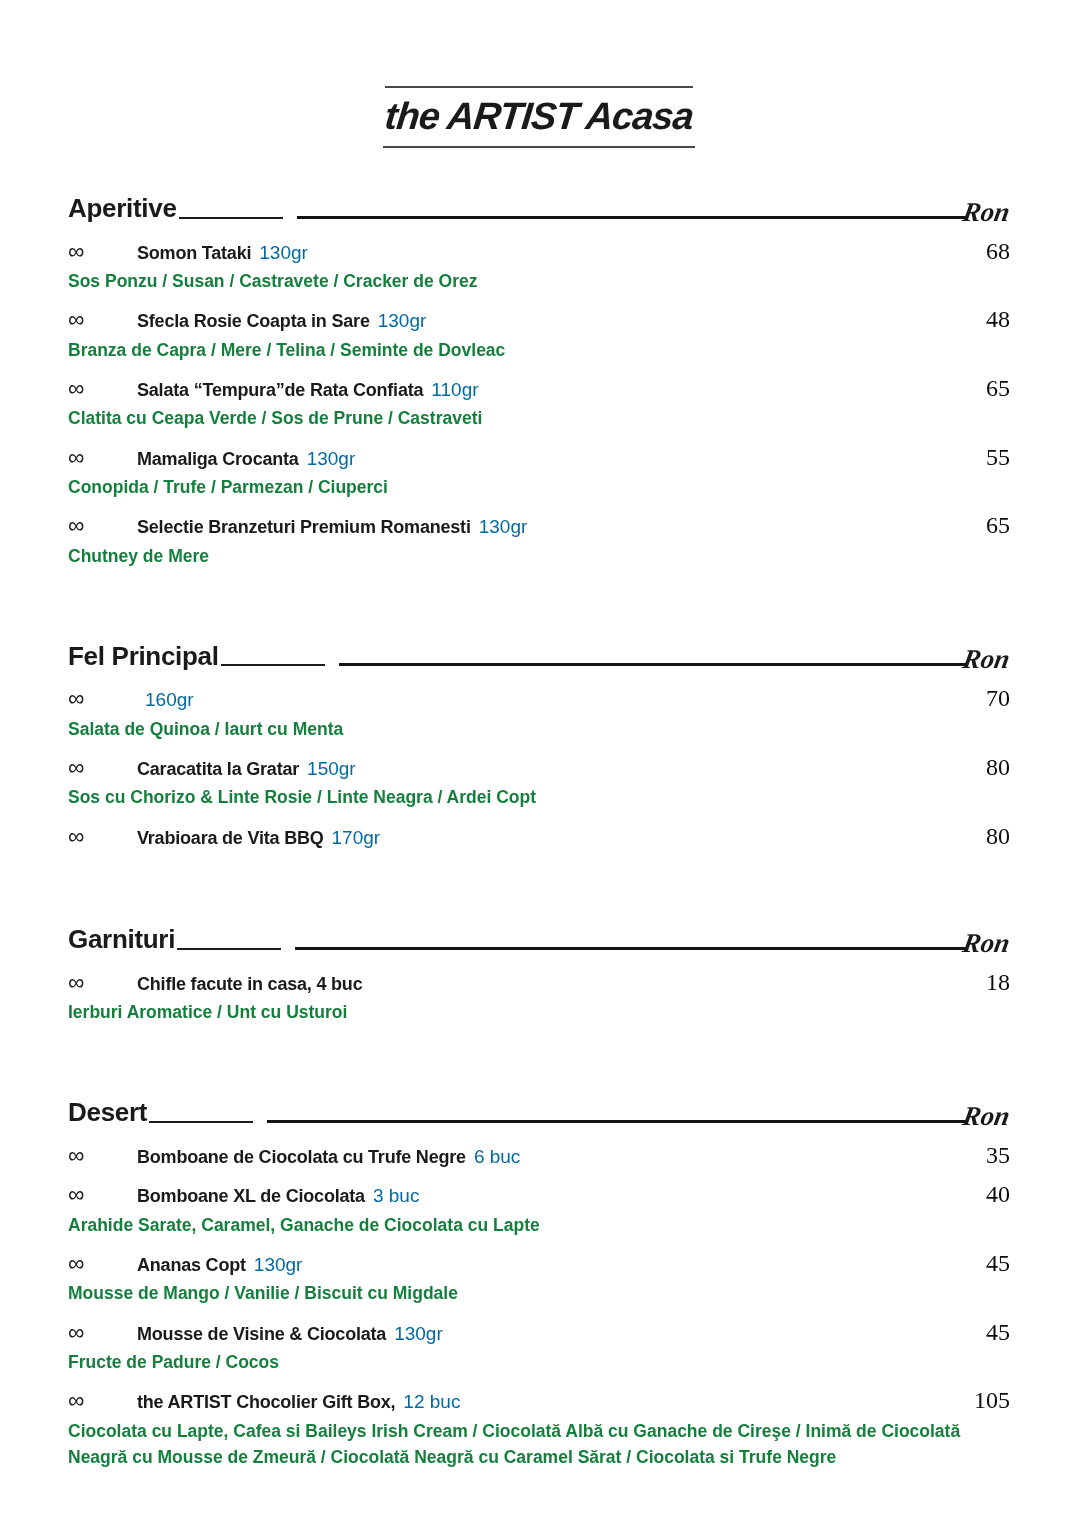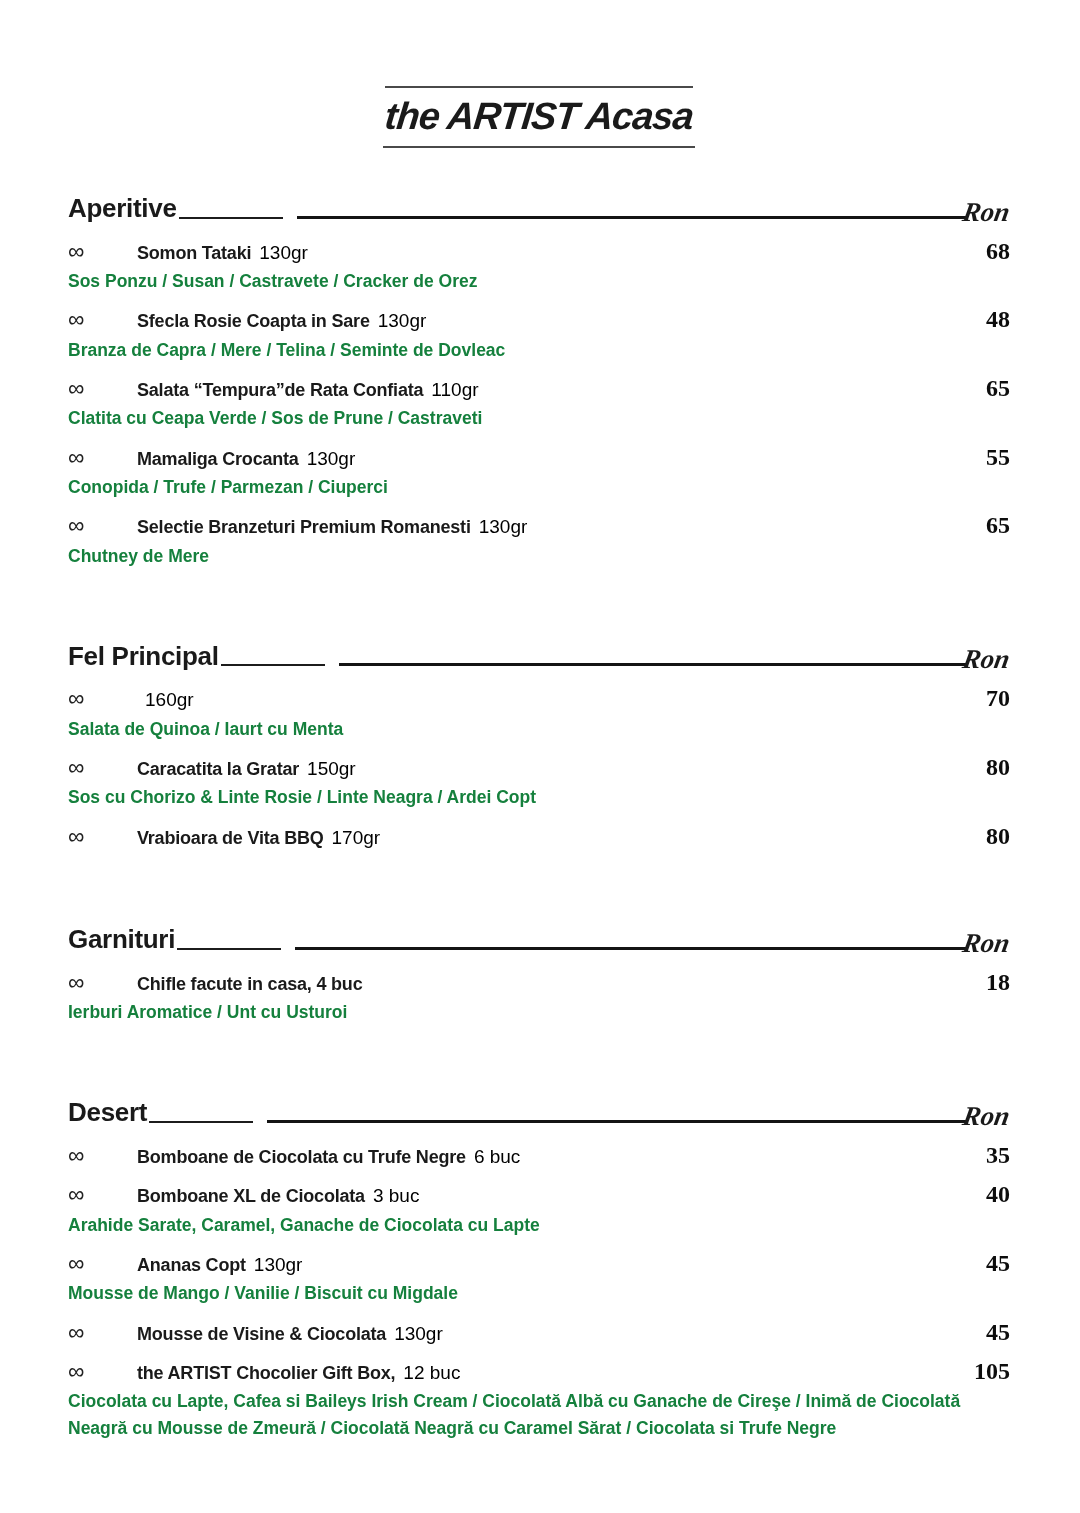--- a/index.html
+++ b/index.html
@@ -92,29 +92,29 @@
   }
   .item-name {
     font-size: 18px;
     font-weight: 700;
     letter-spacing: -0.2px;
     white-space: nowrap;
   }
   .item-qty {
     font-size: 19px;
     font-weight: 400;
-    color: #000000;
+    color: #0369a1;
     margin-left: 8px;
     white-space: nowrap;
   }
   .item-spacer { flex: 1 1 auto; }
   .item-price {
     font-family: "Liberation Serif", serif;
     font-size: 24px;
-    font-weight: 700;
+    font-weight: 400;
     color: #0d0d0d;
     white-space: nowrap;
   }
   .item-desc {
     font-size: 17.5px;
     font-weight: 700;
     color: #15803d;
     line-height: 1.5;
     margin: 1px 0 9px 0;
     max-width: 940px;
@@ -301,20 +301,21 @@
   </div>
 
   <div class="menu-item">
     <div class="item-row">
       <span class="bullet">∞</span>
       <span class="item-name">Mousse de Visine &amp; Ciocolata</span>
       <span class="item-qty">130gr</span>
       <span class="item-spacer"></span>
       <span class="item-price">45</span>
     </div>
+    <div class="item-desc">Fructe de Padure / Cocos</div>
   </div>
 
   <div class="menu-item">
     <div class="item-row">
       <span class="bullet">∞</span>
       <span class="item-name">the ARTIST Chocolier Gift Box,</span>
       <span class="item-qty">12 buc</span>
       <span class="item-spacer"></span>
       <span class="item-price">105</span>
     </div>

